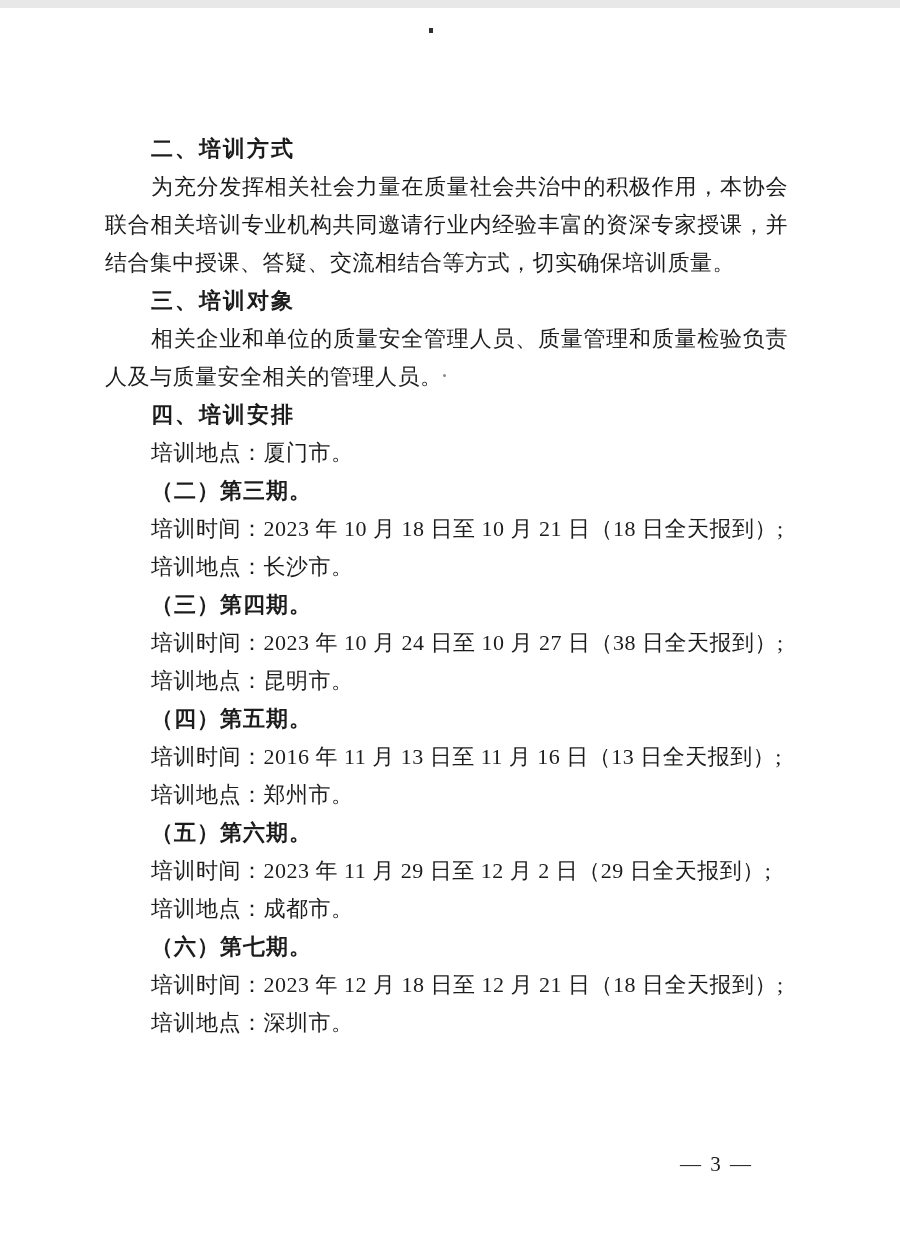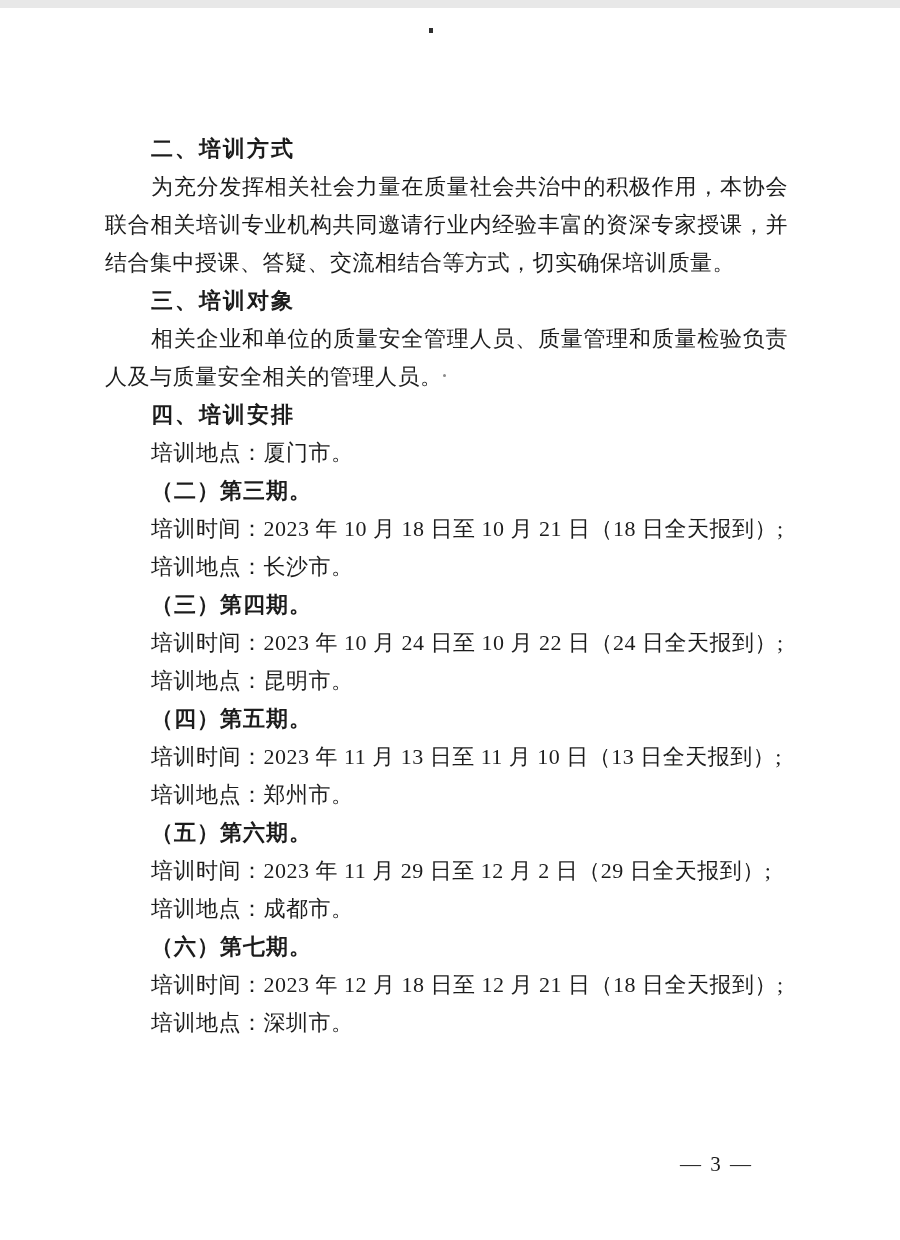--- a/index.html
+++ b/index.html
@@ -89,25 +89,25 @@
 
     <div class="line h indent">四、培训安排</div>
 
     <div class="line indent">培训地点：厦门市。</div>
 
     <div class="line sub indent">（二）第三期。</div>
     <div class="line indent">培训时间：2023 年 10 月 18 日至 10 月 21 日（18 日全天报到）;</div>
     <div class="line indent">培训地点：长沙市。</div>
 
     <div class="line sub indent">（三）第四期。</div>
-    <div class="line indent">培训时间：2023 年 10 月 24 日至 10 月 22 日（24 日全天报到）;</div>
+    <div class="line indent">培训时间：2023 年 10 月 24 日至 10 月 27 日（38 日全天报到）;</div>
     <div class="line indent">培训地点：昆明市。</div>
 
     <div class="line sub indent">（四）第五期。</div>
-    <div class="line indent">培训时间：2023 年 11 月 13 日至 11 月 10 日（13 日全天报到）;</div>
+    <div class="line indent">培训时间：2016 年 11 月 13 日至 11 月 16 日（13 日全天报到）;</div>
     <div class="line indent">培训地点：郑州市。</div>
 
     <div class="line sub indent">（五）第六期。</div>
     <div class="line indent">培训时间：2023 年 11 月 29 日至 12 月 2 日（29 日全天报到）;</div>
     <div class="line indent">培训地点：成都市。</div>
 
     <div class="line sub indent">（六）第七期。</div>
     <div class="line indent">培训时间：2023 年 12 月 18 日至 12 月 21 日（18 日全天报到）;</div>
     <div class="line indent">培训地点：深圳市。</div>
 

